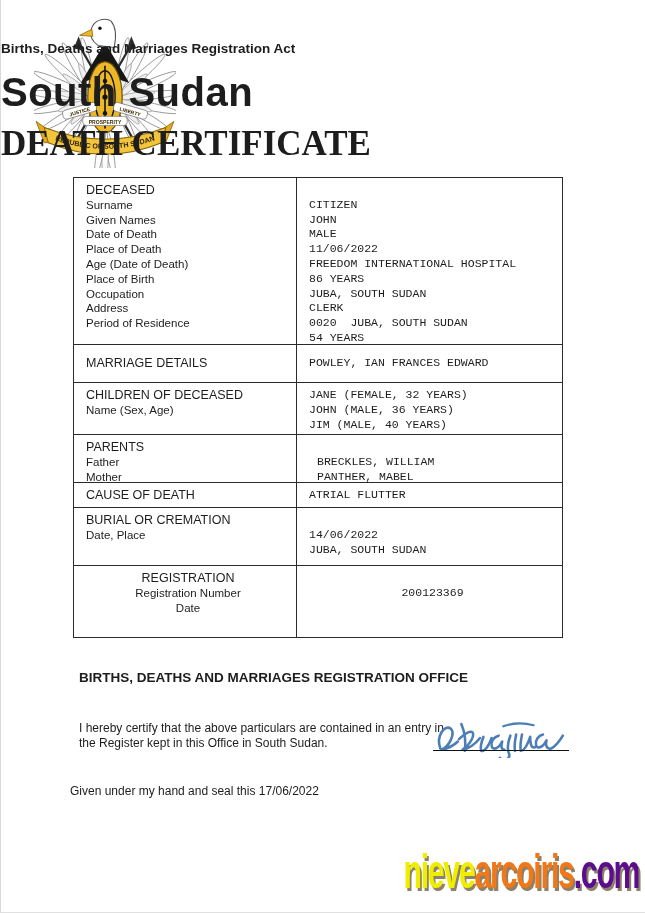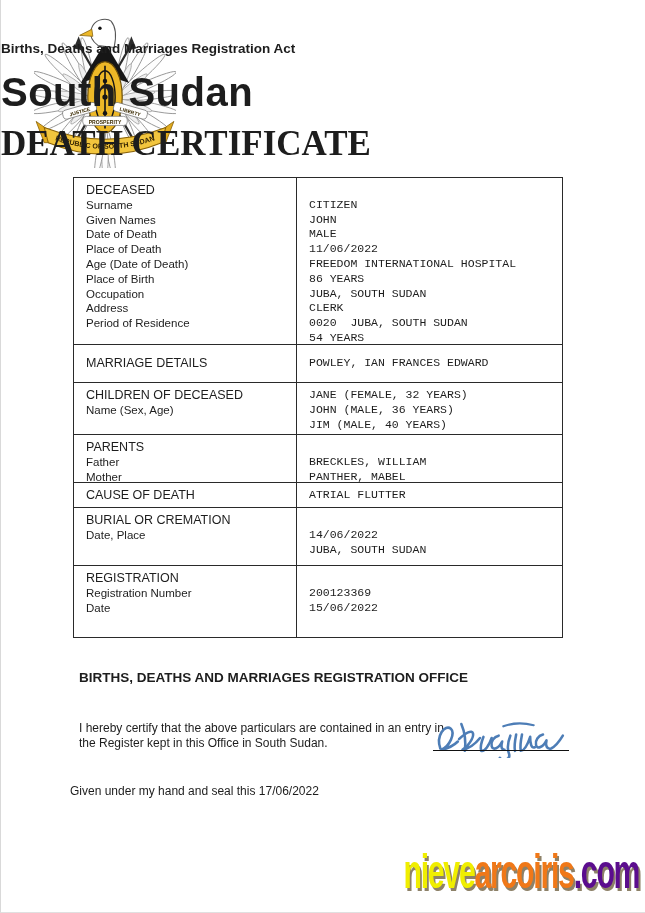--- a/index.html
+++ b/index.html
@@ -10,27 +10,27 @@
     border-left:1px solid #d9d9d9; border-bottom:1px solid #e0e0e0;
   }
   
   .crest { position:absolute; left:33px; top:8px; }
   .act-line { position:absolute; left:0; right:14px; top:41px; font-size:13.5px; font-weight:bold; }
   .country  { position:absolute; left:0; right:14px; top:70px; font-size:40px; font-weight:bold; letter-spacing:0.5px; }
   .doc-title{ position:absolute; left:0; right:14px; top:124px; font-family:"Liberation Serif", serif; font-size:35px; font-weight:bold; }
   
   .cert-table { position:absolute; left:72px; top:177px; width:490px; border:1.6px solid #2a2a2a; }
   .sec { display:flex; border-bottom:1.4px solid #2a2a2a; overflow:hidden; }
-  .sec:last-child { border-bottom:none; }
+  .sec:last-child { border-bottom:none;text-align:center; }
   .cell-l { width:223px; border-right:1.4px solid #2a2a2a; padding:5px 6px 0 12px; }
   .cell-r { flex:1; padding:5px 6px 0 12px;font-family:Liberation Mono, monospace; }
   .line { min-height:14.8px; line-height:14.8px; font-size:11.5px; white-space:pre-wrap; }
   .sec-title { font-weight:normal; font-size:12.5px; }
   .sec-0 { height:167px; } .sec-1 { height:38px; } .sec-2 { height:52px; }
-  .sec-3 { height:48px; }  .sec-4 { height:25px; } .sec-5 { height:58px; }
+  .sec-3 { height:48px;gap:8px; }  .sec-4 { height:25px; } .sec-5 { height:58px; }
   .sec-6 { height:71px; }
   .sec-1 .cell-l, .sec-1 .cell-r { padding-top:11px; }
   
   .office-heading { position:absolute; left:78px; top:670px; font-size:13.5px; font-weight:bold; }
   .certify { position:absolute; left:78px; top:721px; width:372px; font-size:12px; line-height:14.8px; }
   .signature-svg { position:absolute; left:430px; top:718px; }
   .sig-rule { position:absolute; left:432px; top:750px; width:136px; border-top:1.6px solid #111; }
   .registrar { position:absolute; left:418px; top:754px; width:164px; text-align:center; font-size:11.5px; line-height:15px; }
   .seal-line { position:absolute; left:69px; top:784px; font-size:12px; }
   
@@ -300,21 +300,20 @@
 
     <div class="sec sec-6">
       <div class="cell-l">
         <div class="line sec-title">REGISTRATION</div>
         <div class="line">Registration Number</div>
         <div class="line">Date</div>
       </div>
       <div class="cell-r">
         <div class="line"></div>
         <div class="line">200123369</div>
-        <div class="line">15/06/2022</div>
       </div>
     </div>
   </div>
 
   <div class="office-heading">BIRTHS, DEATHS AND MARRIAGES REGISTRATION OFFICE</div>
   <div class="certify">I hereby certify that the above particulars are contained in an entry in the Register kept in this Office in South Sudan.</div>
 
   <svg class="signature-svg" viewBox="0 0 120 34" width="140" height="40" aria-hidden="true">
     <g fill="none" stroke="#4d7db6" stroke-width="2.2" stroke-linecap="round" stroke-linejoin="round">
       <path d="M8,26 C4,15 12,5 17,9 C21,13 16,24 9,27 C14,26 19,24 23,20"></path>

